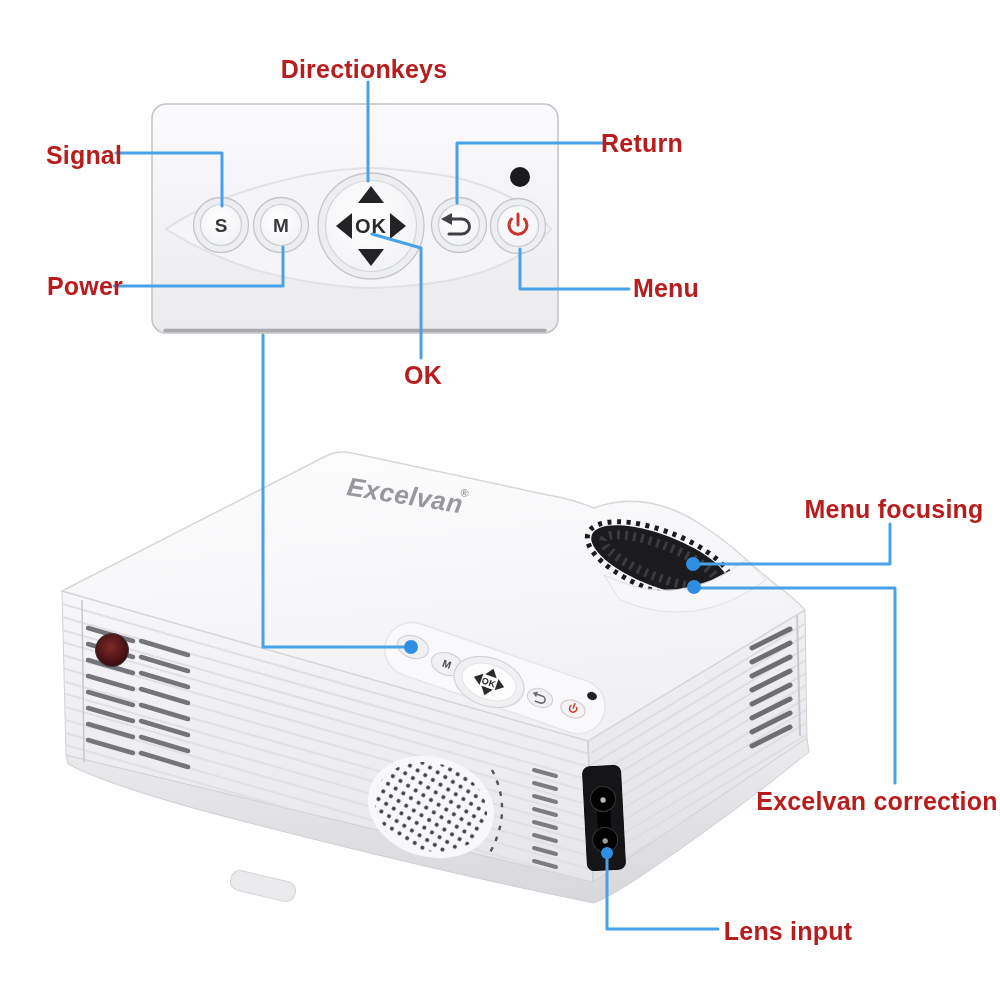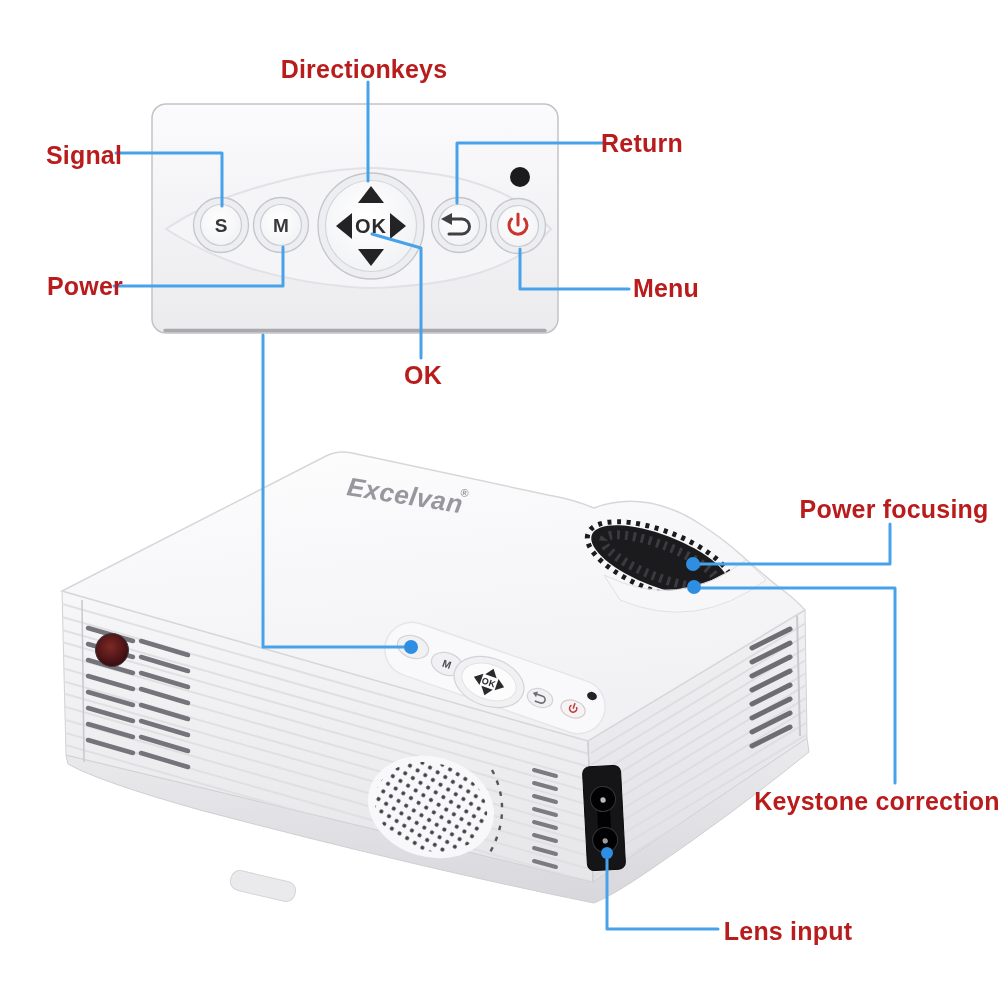--- a/index.html
+++ b/index.html
@@ -271,16 +271,16 @@
     <circle cx="607" cy="853" r="6"></circle>
   </g>
 </svg>
 
   <div class="lbl" style="left:364px;top:69px">Directionkeys</div>
   <div class="lbl" style="left:84px;top:155px">Signal</div>
   <div class="lbl" style="left:85px;top:286px">Power</div>
   <div class="lbl" style="left:642px;top:143px">Return</div>
   <div class="lbl" style="left:666px;top:288px">Menu</div>
   <div class="lbl" style="left:423px;top:375px">OK</div>
-  <div class="lbl" style="left:894px;top:509px">Power focusing</div>
-  <div class="lbl" style="left:877px;top:801px">Keystone correction</div>
+  <div class="lbl" style="left:894px;top:509px">Menu focusing</div>
+  <div class="lbl" style="left:877px;top:801px">Excelvan correction</div>
   <div class="lbl" style="left:788px;top:931px">Lens input</div>
 </div>
 
 </body></html>

